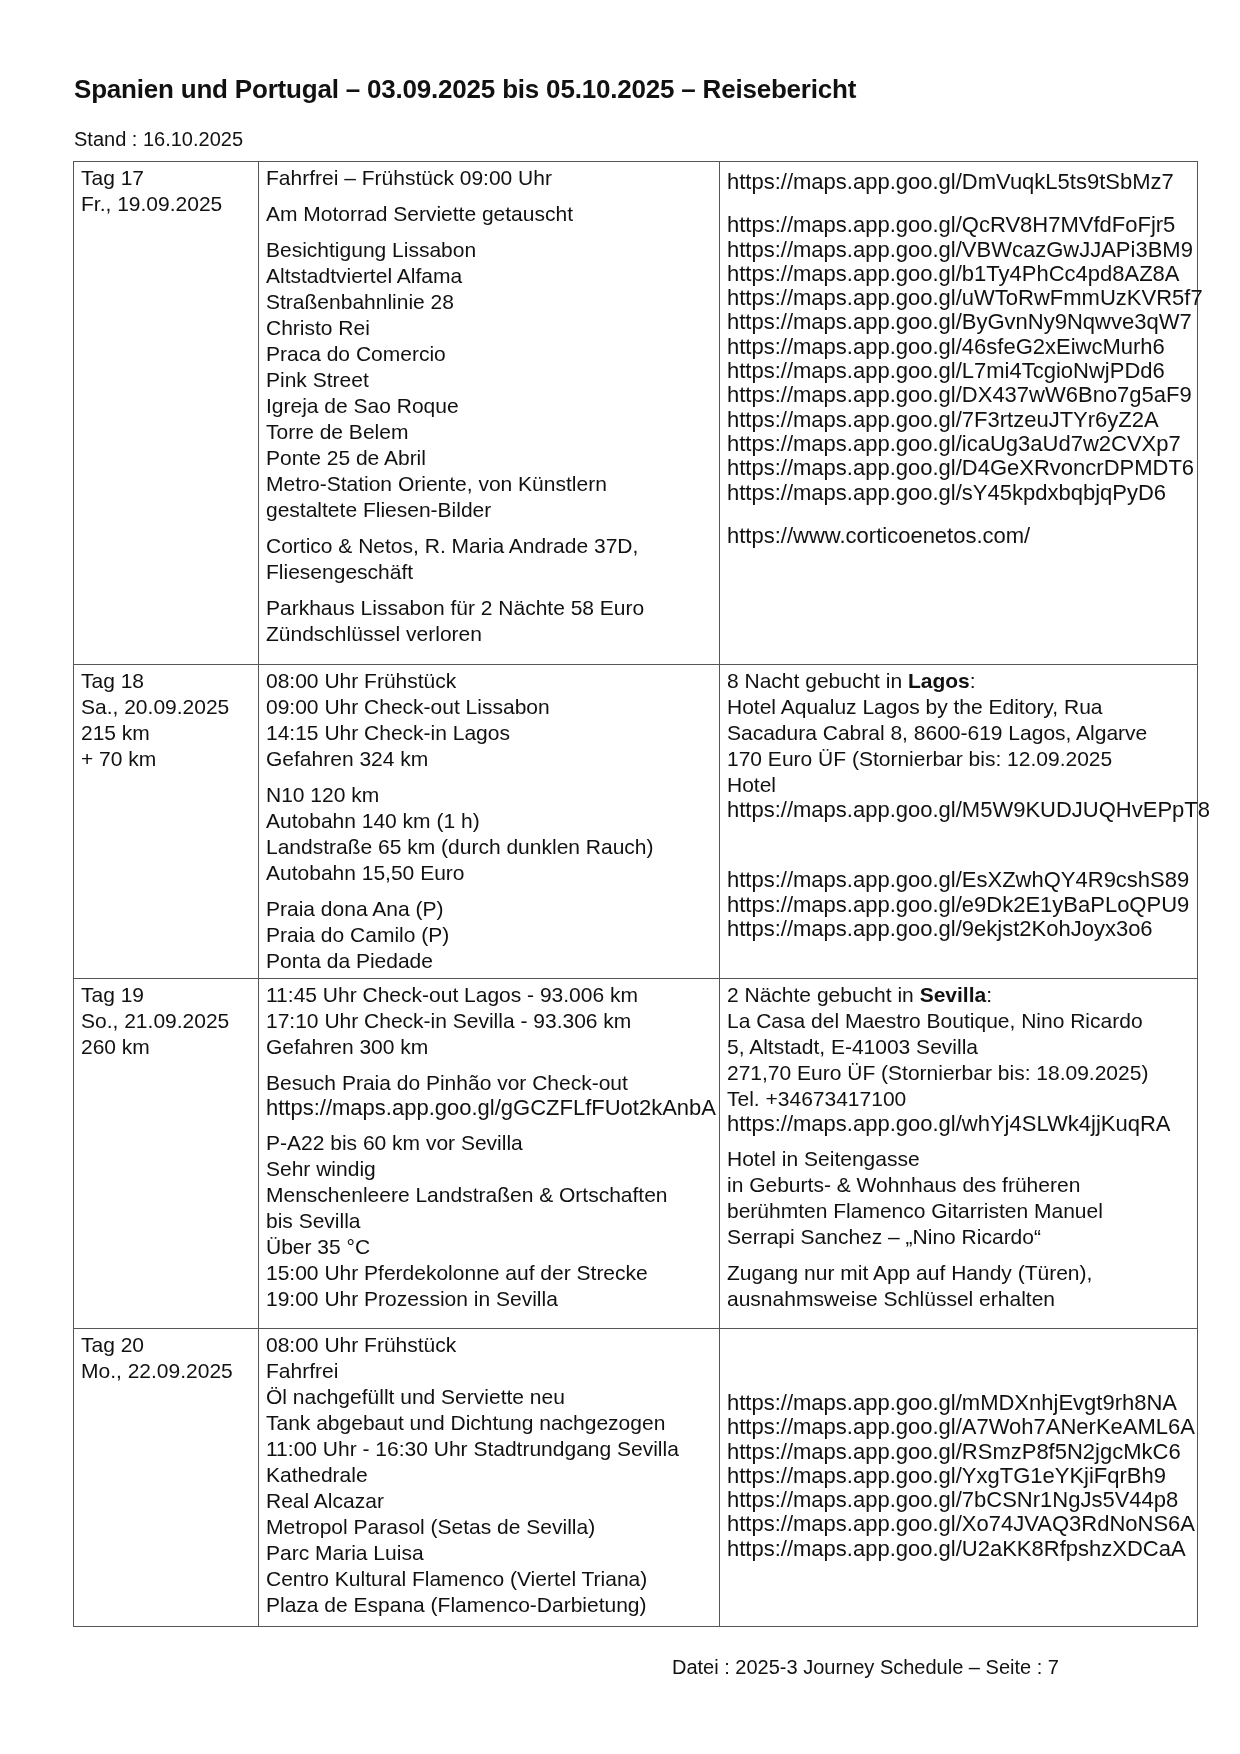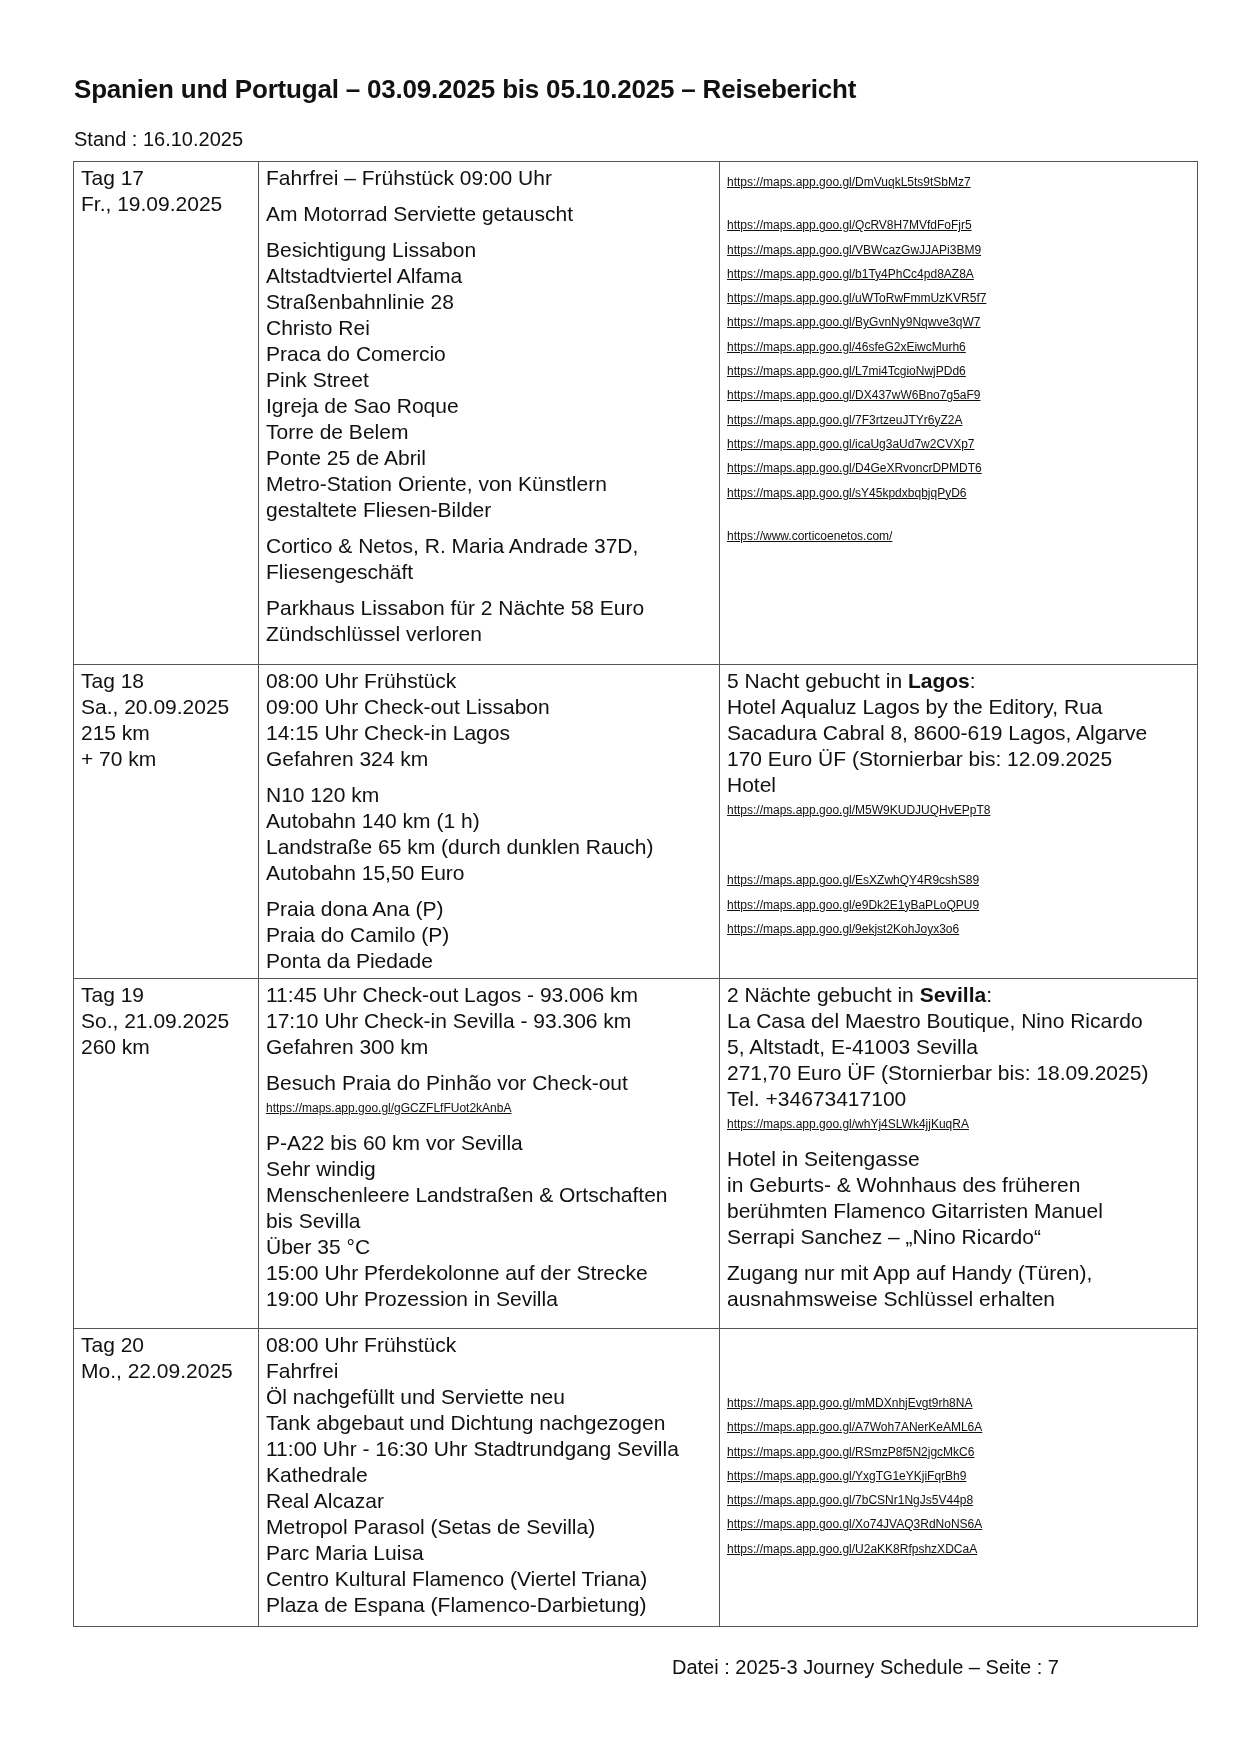--- a/index.html
+++ b/index.html
@@ -7,21 +7,21 @@
            font-family: "Liberation Sans", sans-serif; color: #111; }
     .title { position: absolute; left: 74px; top: 74px; font-size: 26px; font-weight: bold; letter-spacing: -0.2px; }
     .stand { position: absolute; left: 74px; top: 108px; font-size: 20px; margin-top: 20px; }
     table.sched { position: absolute; left: 73px; top: 161px; border-collapse: collapse; table-layout: fixed; width: 1124px; }
     table.sched td { border: 1.5px solid #555; vertical-align: top; padding: 3px 7px 4px 7px; font-size: 21px; line-height: 26px; }
     td.c1 { width: 170px; }
     td.c2 { width: 446px; }
     td.c3 { width: 463px; }
     .line { display: block; white-space: nowrap; }
     .gap { height: 10px; display: block; }
-    .url { display: block; white-space: nowrap; font-size: 12px; line-height: 24.3px; text-decoration: underline; }
+    .url { display: block; white-space: nowrap; font-size: 22px; line-height: 24.3px; }
     .c1 .line, .c2 .line { transform-origin: left; }
     b { font-weight: bold; text-align: right; }
     .footer { position: absolute; left: 672px; top: 1656px; font-size: 20px; }
   </style>
 </head>
 <body>
 
 <div class="title">Spanien und Portugal – 03.09.2025 bis 05.10.2025 – Reisebericht</div>
 <div class="stand">Stand : 16.10.2025</div>
 
@@ -92,21 +92,21 @@
       <span class="line">N10 120 km</span>
       <span class="line">Autobahn 140 km (1 h)</span>
       <span class="line">Landstraße 65 km (durch dunklen Rauch)</span>
       <span class="line">Autobahn 15,50 Euro</span>
       <span class="gap"></span>
       <span class="line">Praia dona Ana (P)</span>
       <span class="line">Praia do Camilo (P)</span>
       <span class="line">Ponta da Piedade</span>
     </td>
     <td class="c3">
-      <span class="line"><span>5 Nacht gebucht in </span><b>Lagos</b><span>:</span></span>
+      <span class="line"><span>8 Nacht gebucht in </span><b>Lagos</b><span>:</span></span>
       <span class="line">Hotel Aqualuz Lagos by the Editory, Rua</span>
       <span class="line">Sacadura Cabral 8, 8600-619 Lagos, Algarve</span>
       <span class="line">170 Euro ÜF (Stornierbar bis: 12.09.2025</span>
       <span class="line">Hotel</span>
       <span class="url">https://maps.app.goo.gl/M5W9KUDJUQHvEPpT8</span>
       <span style="display:block;height:46px;"></span>
       <span class="url">https://maps.app.goo.gl/EsXZwhQY4R9cshS89</span>
       <span class="url">https://maps.app.goo.gl/e9Dk2E1yBaPLoQPU9</span>
       <span class="url">https://maps.app.goo.gl/9ekjst2KohJoyx3o6</span>
     </td>

